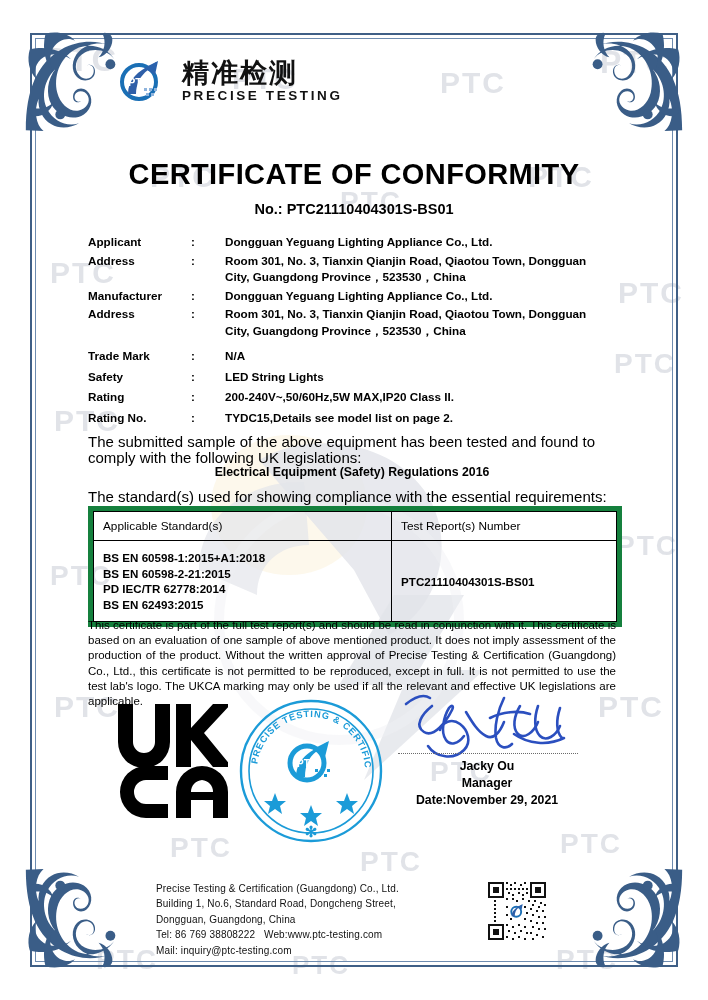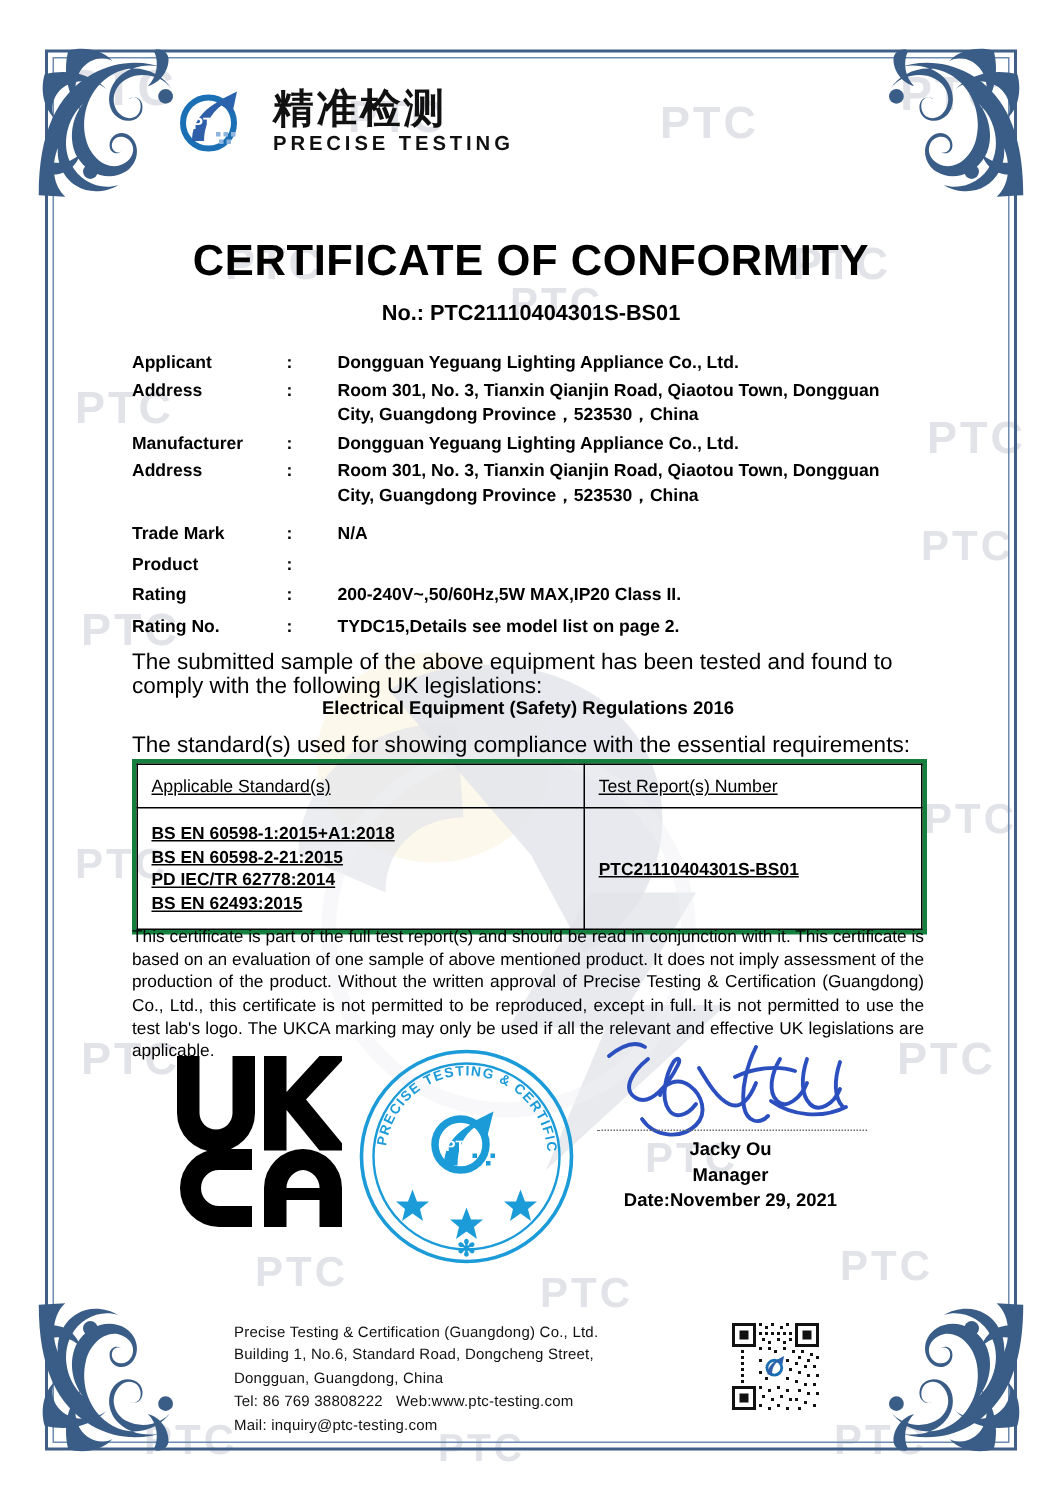--- a/index.html
+++ b/index.html
@@ -188,23 +188,22 @@
     color: #000;
   }
   .stmt-2 { top: 489px; }
 
   
   .std-table {
     position: absolute;
     left: 88px;
     top: 506px;
     width: 524px;
-    border: 3px solid #15803d;
+    border: 5px solid #15803d;
     border-collapse: collapse;
-    text-decoration: underline;
   }
   .std-table table { width: 100%; border-collapse: collapse; }
   .std-table th, .std-table td {
     border: 1px solid #000;
     padding: 0;
     vertical-align: middle;
   }
   .th-cell {
     font-size: 11.8px;
     font-weight: normal;
@@ -481,22 +480,23 @@
         </div>
       </div>
 
       <div class="frow" style="margin-top:9px;">
         <div class="flabel">Trade Mark</div>
         <div class="fcolon">:</div>
         <div class="fvalue">N/A</div>
       </div>
 
       <div class="frow" style="margin-top:4px;">
-        <div class="flabel">Product</div>
+        <div class="flabel">Safety</div>
         <div class="fcolon">:</div>
+        <div class="fvalue">LED String Lights</div>
       </div>
 
       <div class="frow" style="margin-top:4px;">
         <div class="flabel">Rating</div>
         <div class="fcolon">:</div>
         <div class="fvalue">200-240V~,50/60Hz,5W MAX,IP20 Class II.</div>
       </div>
 
       <div class="frow" style="margin-top:4px;">
         <div class="flabel">Rating No.</div>

